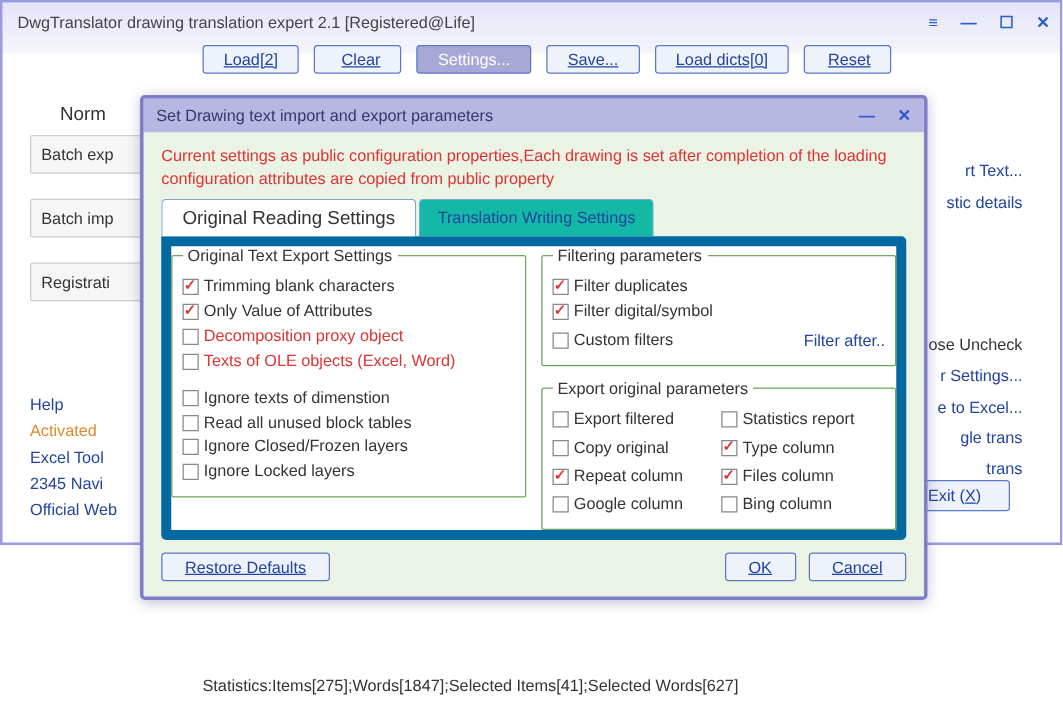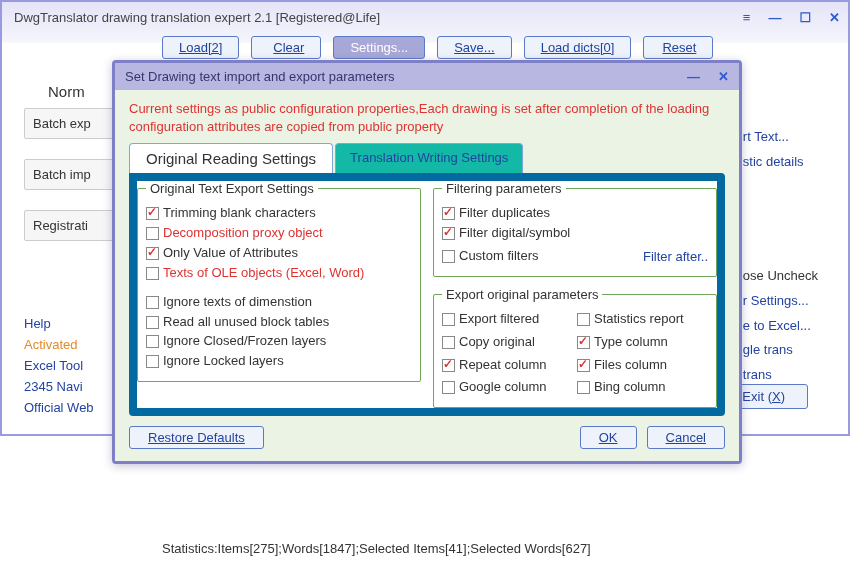--- a/index.html
+++ b/index.html
@@ -12,27 +12,27 @@
   .toolbar { display: flex; gap: 12px; padding: 4px 0 4px 160px; }
   .tbtn { border: 1px solid #5a7ac8; background: #eef2fb; color: #2243a0; padding: 3px 16px; border-radius: 3px; min-width: 70px; text-align: right; cursor: pointer; text-decoration: underline; }
   .tbtn.active { background: #a8a8d8; color: #fff; text-decoration: none; }
   .body-area { position: relative; padding: 10px 22px; height: calc(100% - 64px); }
   .left-col { position: absolute; left: 22px; top: 0; width: 110px; }
   .normal-lbl { color: #333; font-size: 15px; padding: 20px 0 8px 24px; }
   .side-btn { display: block; width: 100%; border: 1px solid #ccc; background: #f6f6f6; color: #333; padding: 7px 8px; margin-bottom: 20px; text-align: left; border-radius: 2px; }
   .links { position: absolute; left: 22px; bottom: 10px; }
   .links a { display: block; color: #2243a0; margin-bottom: 6px; cursor: pointer; }
   .links a.amber { color: #e08a2a; }
-  .right-frag { position: absolute; right: 30px; top: 62px; text-align: left; line-height: 1.9; color: #2243a0;}
+  .right-frag { position: absolute; right: 30px; top: 62px; text-align: right; line-height: 1.9; color: #2243a0;}
   .right-frag .blk { color:#333; }
   .stats { position: absolute; left: 160px; top: 478px; color: #333; }
   .exit-btn { position: absolute; right: 40px; bottom: 22px; border: 1px solid #5a7ac8; background: #eef2fb; color: #2243a0; padding: 4px 22px; border-radius: 3px; }
   .exit-btn u { text-decoration: underline; }
   
-  .dialog { position: absolute; left: 110px; top: 58px; width: 630px; background: #fff; border: 3px solid #7f7fc8; border-radius: 4px; box-shadow: 0 2px 10px rgba(60,60,120,.3); }
+  .dialog { position: absolute; left: 110px; top: 74px; width: 630px; background: #fff; border: 3px solid #7f7fc8; border-radius: 4px; box-shadow: 0 2px 10px rgba(60,60,120,.3); }
   .dlg-title { background: #b7b7e2; color: #353570; padding: 6px 10px; display: flex; align-items: center; }
   .dlg-title span:first-child { flex:1; }
   .dlg-ctrl { color:#2a5bcf; font-weight: bold; margin-left: 18px; cursor:pointer; }
   .dlg-body { padding: 10px 14px 12px; background: #ebf4e4; }
   .warn { color: #d33; line-height: 1.35; margin-bottom: 8px; font-size: 13px; }
   .tabs { display: flex; }
   .tab { padding: 6px 14px; border: 1px solid #7fa7d8; border-bottom: none; background:#14b8a6; color:#2243a0; border-radius: 4px 4px 0 0; margin-right: 2px; cursor: pointer; }
   .tab.active { background:#fff; color:#333; font-size: 15px; padding: 6px 16px; }
   .panel { border: 8px solid #0369a1; background:#fff; padding: 0; border-radius: 0 4px 4px 4px; display:flex; gap:12px; }
   .col { flex:1; display:flex; flex-direction: column; gap: 10px; }
@@ -119,27 +119,27 @@
         <div class="tab">Translation Writing Settings</div>
       </div>
       <div class="panel">
         <div class="col">
           <fieldset class="grp">
             <legend>Original Text Export Settings</legend>
             <label class="chk">
                 <input type="checkbox" checked="" style="">
                 <span>Trimming blank characters</span>
               </label>
+            <label class="chk">
+                <input type="checkbox" checked="" style="">
+                <span>Only Value of Attributes</span>
+              </label>
             <label class="chk red">
                 <input type="checkbox" style="">
                 <span>Decomposition proxy object</span>
-              </label>
-            <label class="chk">
-                <input type="checkbox" checked="" style="">
-                <span>Only Value of Attributes</span>
               </label>
             <label class="chk red">
                 <input type="checkbox" style="">
                 <span>Texts of OLE objects (Excel, Word)</span>
               </label>
             <div style="height:6px"></div>
             <label class="chk">
                 <input type="checkbox" style="">
                 <span>Ignore texts of dimenstion</span>
               </label>

